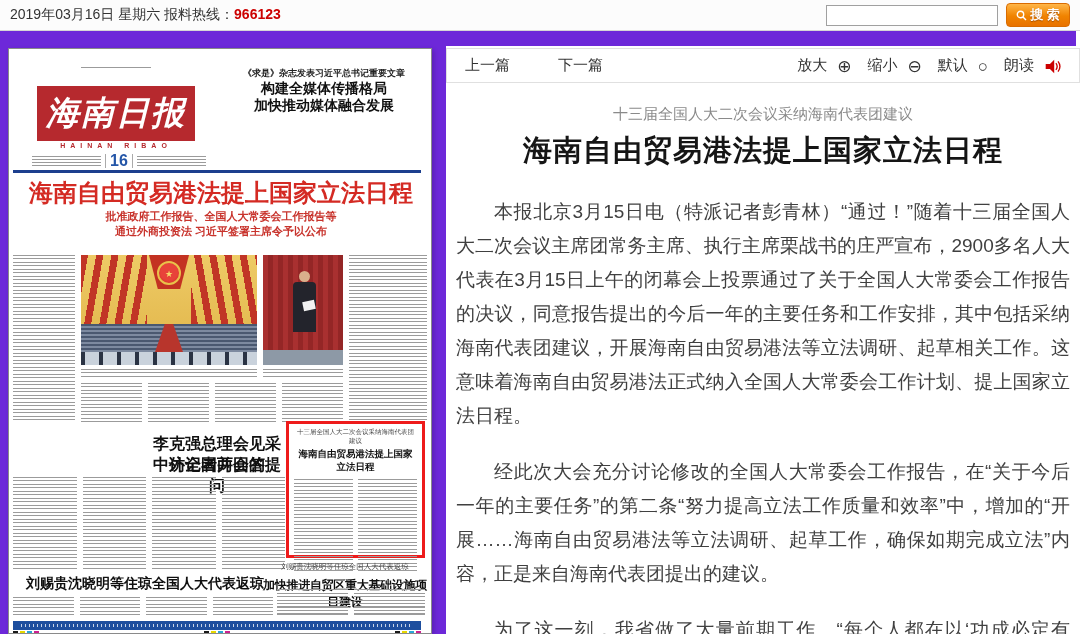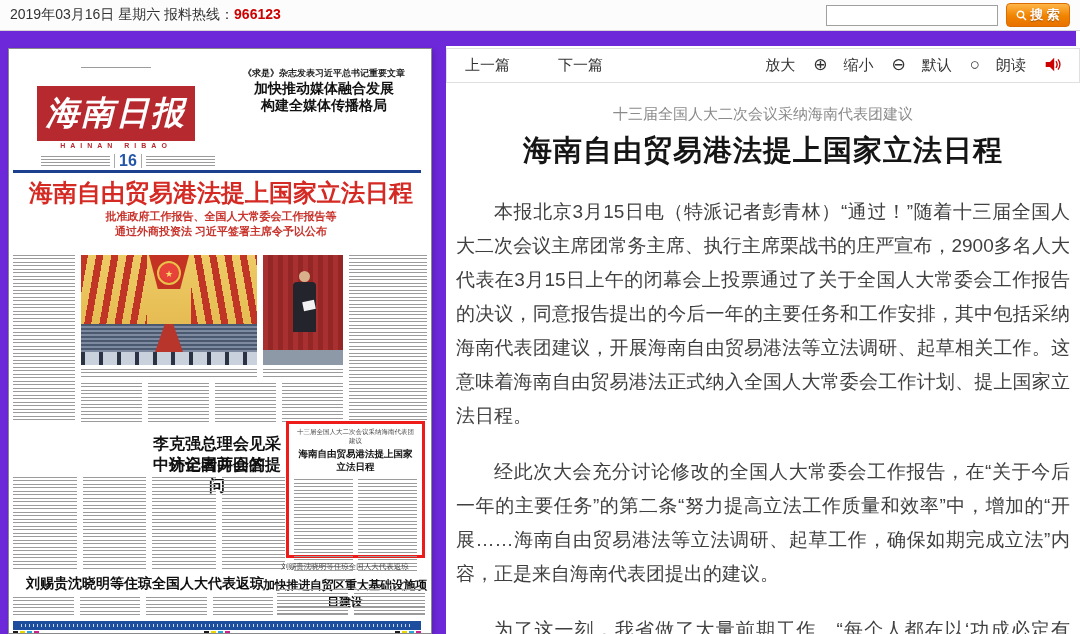--- a/index.html
+++ b/index.html
@@ -32,21 +32,21 @@
   .cols > span { position:static; flex:1; display:block; height:100%;
     background-image:repeating-linear-gradient(#9b9b9b 0,#9b9b9b 1px,transparent 1px,transparent 3.5px); }
 
   .np-slogan { left:72px; top:18px; width:70px; height:4px; }
   .np-mast { left:28px; top:37px; width:158px; height:55px; background:#b6292e;
     color:#fff; text-align:center; line-height:54px; font-size:33px; font-weight:bold;
     font-style:italic; font-family:"DejaVu Serif","Liberation Serif",serif;
     letter-spacing:2px; }
   .np-pinyin { left:28px; top:93px; width:158px; text-align:center; color:#b6292e;
     font-size:7px; font-weight:bold; letter-spacing:5px; }
-  .np-inforow { left:32px; top:104px; width:174px; height:15px; display:flex;
+  .np-inforow { left:23px; top:104px; width:174px; height:15px; display:flex;
     align-items:center; gap:4px; }
   .np-inforow .mtf { position:static; flex:1; height:10px;
     background-image:repeating-linear-gradient(#9b9b9b 0,#9b9b9b 1px,transparent 1px,transparent 3px); }
   .np-pageno { position:static; font-size:16px; font-weight:bold; color:#2456a8;
     padding:0 4px; border-left:1px solid #aaa; border-right:1px solid #aaa; line-height:14px; }
   .np-rule { left:4px; top:121px; width:408px; height:3px; background:#1c3f8e; }
 
   .np-topstory { left:212px; top:18px; width:206px; height:100px; }
   .np-topstory * { position:static; display:block; text-align:center; }
   .nts-kicker { font-size:9px; font-weight:bold; color:#222; }
@@ -124,21 +124,21 @@
   .mk1 { background:#1a1a1a; } .mk2 { background:#e6d800; }
   .mk3 { background:#29a8d8; } .mk4 { background:#cc2090; }
 
   
   .reader { position:absolute; left:446px; top:46px; width:634px; height:588px; background:#fff; }
   .toolbar { position:absolute; left:0; top:2px; width:634px; height:35px;
     border:1px solid #e0e0e0; background:#fff; display:flex; align-items:center;
     padding:0 18px; font-size:15px; color:#333; }
   .tb-link { cursor:pointer; margin-right:48px; }
   .tb-spacer { flex:1; }
-  .tb-group { display:flex; align-items:flex-start; gap:18px; margin-left:16px; cursor:pointer; }
+  .tb-group { display:flex; align-items:flex-end; gap:10px; margin-left:16px; cursor:pointer; }
   .tb-glyph { font-size:17px; color:#333; line-height:1; }
   .speaker-svg { width:17px; height:17px; display:block; }
 
   .article { position:absolute; left:0; top:38px; width:634px; padding:0 10px; }
   .art-kicker { margin-top:21px; text-align:center; font-size:15px; color:#8a8a8a; }
   .art-title { margin-top:7px; text-align:center; font-size:29px; font-weight:bold;
     color:#151515; letter-spacing:1px; }
   .art-body { margin-top:24px; }
   .art-body p { font-size:19px; line-height:34px; color:#404040; text-align:justify;
     text-indent:2em; margin-bottom:22px; }
@@ -170,22 +170,22 @@
     <div class="np-pinyin">HAINAN RIBAO</div>
     <div class="np-inforow">
       <span class="mtf"></span>
       <span class="np-pageno">16</span>
       <span class="mtf"></span>
     </div>
     <div class="np-rule"></div>
 
     <div class="np-topstory">
       <span class="nts-kicker">《求是》杂志发表习近平总书记重要文章</span>
+      <span class="nts-line">构建全媒体传播格局</span>
       <span class="nts-line">加快推动媒体融合发展</span>
-      <span class="nts-line">构建全媒体传播格局</span>
       <span class="nts-cols">
         <span></span>
         <span></span>
         <span></span>
       </span>
     </div>
 
     <div class="np-lead-h">海南自由贸易港法提上国家立法日程</div>
     <div class="np-sub np-sub1">批准政府工作报告、全国人大常委会工作报告等</div>
     <div class="np-sub np-sub2">通过外商投资法 习近平签署主席令予以公布</div>

